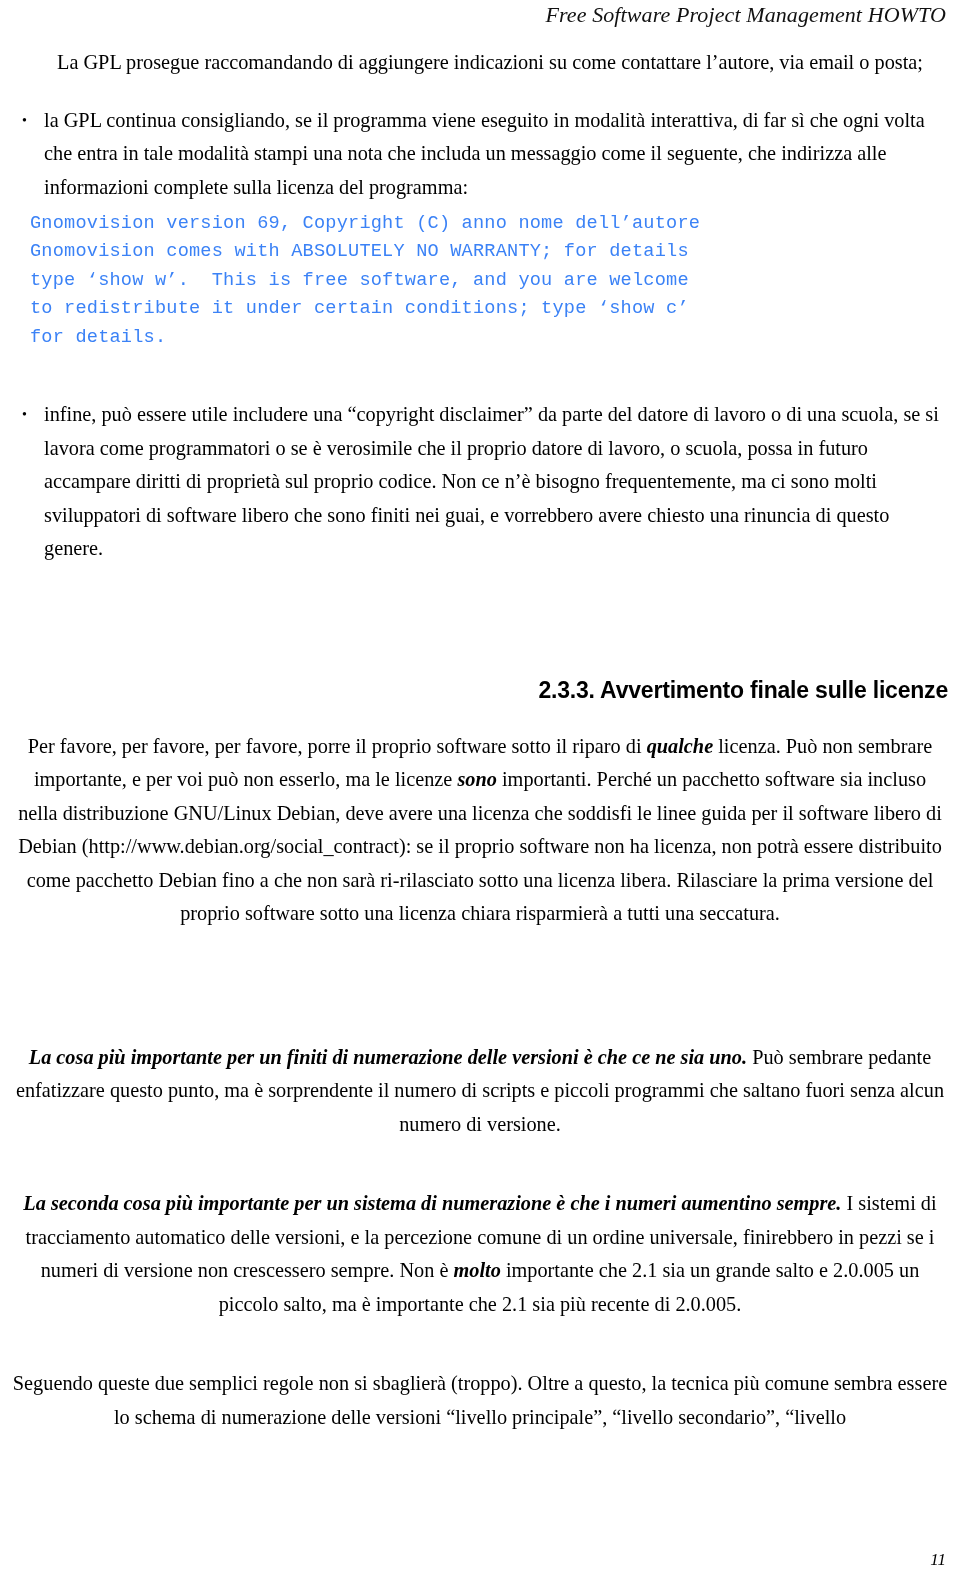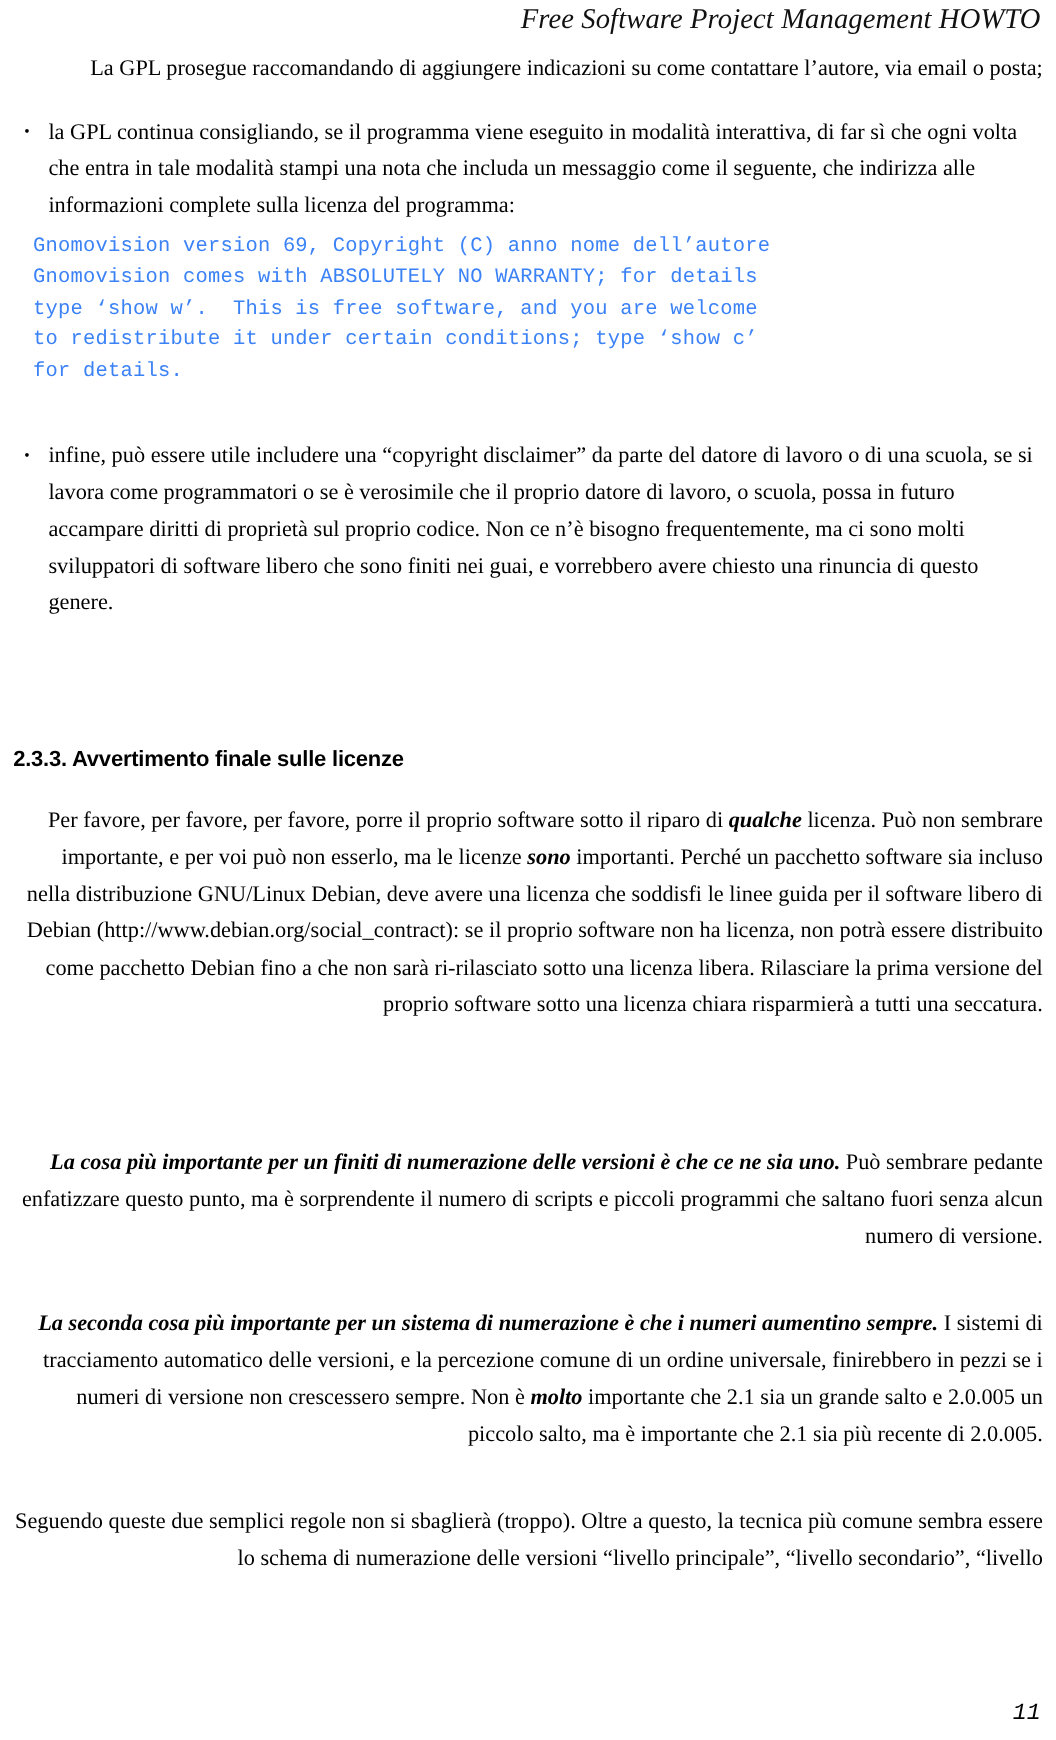--- a/index.html
+++ b/index.html
@@ -19,38 +19,38 @@
 
   
   .running-head {
     position: absolute;
     top: 2px;
     left: 0;
     right: 14px;
     text-align: right;
     font-family: "Liberation Serif", "DejaVu Serif", serif;
     font-style: italic;
-    font-size: 26px;
+    font-size: 22px;
     letter-spacing: 0.1px;
     color: #111;
   }
 
   
   .content {
     position: absolute;
     top: 46px;
     left: 12px;
     width: 936px;
   }
 
   p, .para {
     margin: 0;
     font-size: 20.3px;
     line-height: 33.5px;
-    text-align: right;
+    text-align: center;
     color: #000;
   }
   .gap-md { height: 24px; }
   .gap-lg { height: 46px; }
   .gap-xl { height: 62px; }
 
   
   .bullet-item {
     position: relative;
     padding-left: 32px;
@@ -82,40 +82,41 @@
   }
 
   
   h2, h3 {
     margin: 0;
     font-family: "Liberation Sans", "DejaVu Sans", sans-serif;
     font-weight: bold;
     color: #000;
   }
   h3.sec-h3 {
-    font-size: 20px;
+    font-size: 23px;
     line-height: 32px;
     letter-spacing: -0.2px;
+    text-align: right;
   }
   h2.sec-h2 {
     font-size: 30px;
     line-height: 38px;
     letter-spacing: -0.3px;
   }
 
   em.it { font-style: italic; font-weight: bold; }
 
   
   .page-number {
     position: absolute;
     bottom: 12px;
     right: 14px;
-    font-family: Liberation Mono, monospace;
+    font-family: Liberation Serif, serif;
     font-style: italic;
-    font-size: 21px;
+    font-size: 17px;
     color: #000;
   }
 </style>
 </head>
 <body>
 
 <div class="page">
 
   <div class="running-head">Free Software Project Management HOWTO</div>
 

